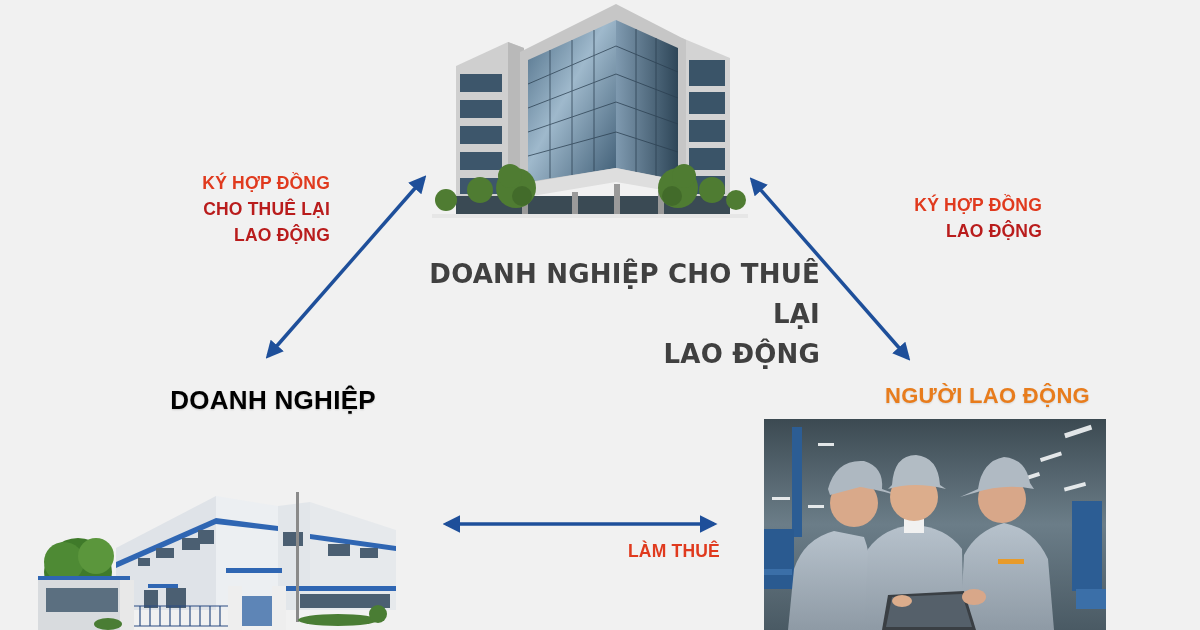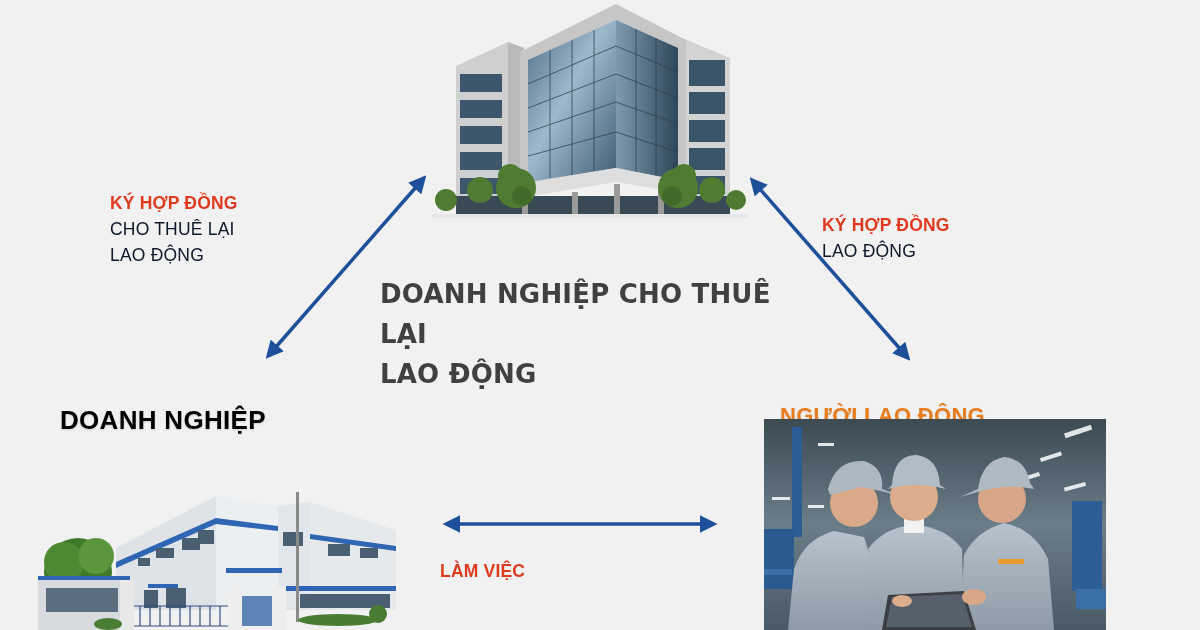--- a/index.html
+++ b/index.html
@@ -3,25 +3,25 @@
 <meta charset="utf-8">
 <style>
   * { box-sizing: border-box; margin: 0; padding: 0; }
   html, body { width: 1200px; height: 630px; overflow: hidden; }
   body {
     background: #f1f1f1;
     font-family: "Liberation Sans", "DejaVu Sans", sans-serif;
     position: relative;
   }
   .abs { position: absolute; }
-  .center { text-align: left; margin-top: 20px; }
+  .center { text-align: right; }
 
   
   .lbl-red { color: #e03a1e; font-size: 17.5px; font-weight: 700; line-height: 26px; letter-spacing: 0.2px; }
-  .lbl-black { color: #0f172a; font-size: 17.5px; font-weight: 400; line-height: 26px; letter-spacing: 0.2px; }
+  .lbl-black { color: #b91c1c; font-size: 17.5px; font-weight: 700; line-height: 26px; letter-spacing: 0.2px; }
 
   .title-center {
     color: #404040; font-weight: 700; font-size: 26px; line-height: 40px;
     font-family: "DejaVu Sans", "Liberation Sans", sans-serif; letter-spacing: 0.2px;
   }
   .title-green {
     color: #000000; font-weight: 700; font-size: 26px; line-height: 38px; letter-spacing: 0.3px;
     text-shadow: 0 1px 2px rgba(0,0,0,0.15);
   }
   .title-orange {
@@ -135,21 +135,21 @@
   <div class="lbl-black">CHO THUÊ LẠI</div>
   <div class="lbl-black">LAO ĐỘNG</div>
 </div>
 
 <div class="abs center" style="left:822px; top:192px; width:220px;">
   <div class="lbl-red">KÝ HỢP ĐỒNG</div>
   <div class="lbl-black">LAO ĐỘNG</div>
 </div>
 
 <div class="abs center" style="left:440px; top:538px; width:280px;">
-  <div class="lbl-red">LÀM VIỆC</div>
+  <div class="lbl-red">LÀM THUÊ</div>
 </div>
 
 <div class="abs center title-center" style="left:380px; top:254px; width:440px;">
   <div>DOANH NGHIỆP CHO THUÊ LẠI</div>
   <div>LAO ĐỘNG</div>
 </div>
 
 <div class="abs center title-green" style="left:60px; top:381px; width:316px;">
   <div>DOANH NGHIỆP</div>
 </div>

